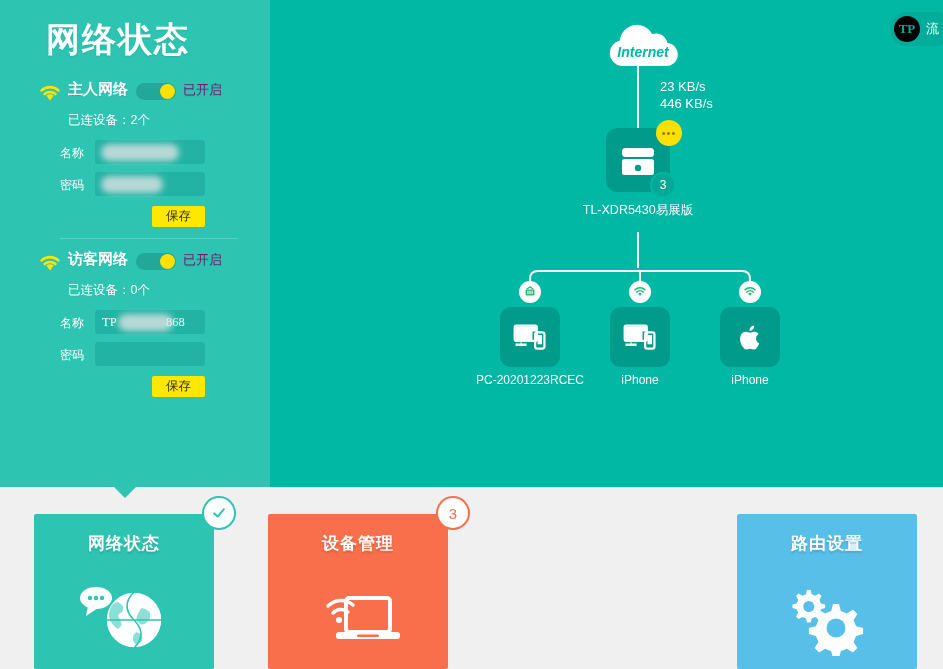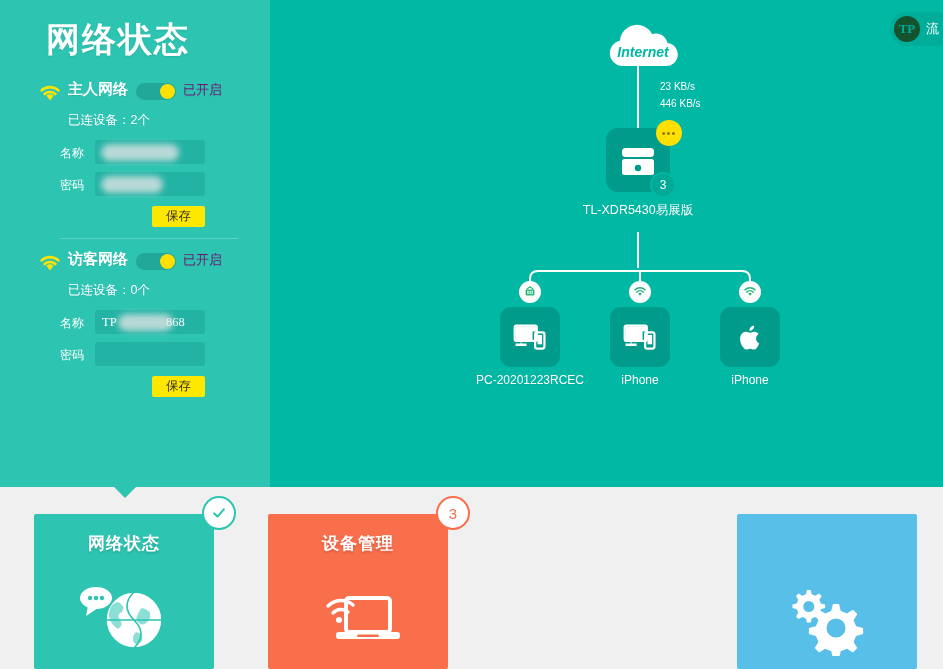--- a/index.html
+++ b/index.html
@@ -97,41 +97,41 @@
 
   
   .logo-badge {
     position: absolute; right: -10px; top: 12px;
     height: 34px; border-radius: 17px;
     background: rgba(0,0,0,0.06);
     display: flex; align-items: center; padding-right: 14px;
   }
   .logo-circle {
     width: 26px; height: 26px; border-radius: 50%;
-    background: #14532d; margin: 4px 6px 4px 4px;
+    background: #000000; margin: 4px 6px 4px 4px;
     display: flex; align-items: center; justify-content: center;
     color: #00a896; font-size: 13px; font-weight: bold;
     font-family: "Liberation Serif", serif;
   }
   .logo-text { color: #ffffff; font-size: 13px; white-space: nowrap; }
 
   
   .topo { position: absolute; left: 0; top: 0; width: 673px; height: 487px; padding-left: 44px; }
   .cloud {
     position: absolute; left: 333px; top: 18px;
     width: 80px; height: 52px;
   }
   .cloud-label {
     position: absolute; left: 333px; top: 44px; width: 80px;
     text-align: center; color: #00b8a4; font-size: 14px;
     font-weight: bold; font-style: italic;
   }
   .speeds {
     position: absolute; left: 390px; top: 78px;
-    color: #ffffff; font-size: 10px; line-height: 17px;
+    color: #ffffff; font-size: 13px; line-height: 17px;
     text-shadow: 0 1px 1px rgba(0,0,0,0.07);
   }
   .router-node { position: absolute; left: 336px; top: 128px; }
   .router-box {
     position: absolute; left: 0; top: 0;
     width: 64px; height: 64px; border-radius: 12px;
     background: #009b8a;
   }
   .dots-badge {
     position: absolute; left: 50px; top: -8px;
@@ -418,20 +418,21 @@
           <rect x="38" y="22" width="44" height="34" rx="3" fill="none" stroke="#ffffff" stroke-width="4"></rect>
           <rect x="28" y="56" width="64" height="7" rx="3" fill="#ffffff"></rect>
           <rect x="49" y="58.5" width="22" height="2.4" rx="1.2" fill="#f96e4b"></rect>
         </svg>
       </div>
       <div class="tile-badge" style="border:2px solid #f96e4b; color:#f96e4b;">3</div>
     </div>
 
 
     <div class="tile" style="left:737px; background:#57bfe8;">
+      <div class="tile-title">路由设置</div>
       <div class="tile-icon">
         <svg viewBox="0 0 100 80" width="100" height="80">
           <g fill="#ffffff">
             <path d="M30 14 l3.6 0 l1.1 4.2 l3.6 1.5 l3.7 -2.2 l2.6 2.6 l-2.2 3.7 l1.5 3.6 l4.2 1.1 l0 3.6 l-4.2 1.1 l-1.5 3.6 l2.2 3.7 l-2.6 2.6 l-3.7 -2.2 l-3.6 1.5 l-1.1 4.2 l-3.6 0 l-1.1 -4.2 l-3.6 -1.5 l-3.7 2.2 l-2.6 -2.6 l2.2 -3.7 l-1.5 -3.6 l-4.2 -1.1 l0 -3.6 l4.2 -1.1 l1.5 -3.6 l-2.2 -3.7 l2.6 -2.6 l3.7 2.2 l3.6 -1.5 Z"></path>
             <circle cx="31.8" cy="30.5" r="5.5" fill="#57bfe8"></circle>
           </g>
           <g fill="#ffffff">
             <path d="M56 28 l6 0 l1.8 7 l6 2.5 l6.2 -3.7 l4.3 4.3 l-3.7 6.2 l2.5 6 l7 1.8 l0 6 l-7 1.8 l-2.5 6 l3.7 6.2 l-4.3 4.3 l-6.2 -3.7 l-6 2.5 l-1.8 7 l-6 0 l-1.8 -7 l-6 -2.5 l-6.2 3.7 l-4.3 -4.3 l3.7 -6.2 l-2.5 -6 l-7 -1.8 l0 -6 l7 -1.8 l2.5 -6 l-3.7 -6.2 l4.3 -4.3 l6.2 3.7 l6 -2.5 Z"></path>
             <circle cx="59" cy="52" r="9.5" fill="#57bfe8"></circle>
           </g>

